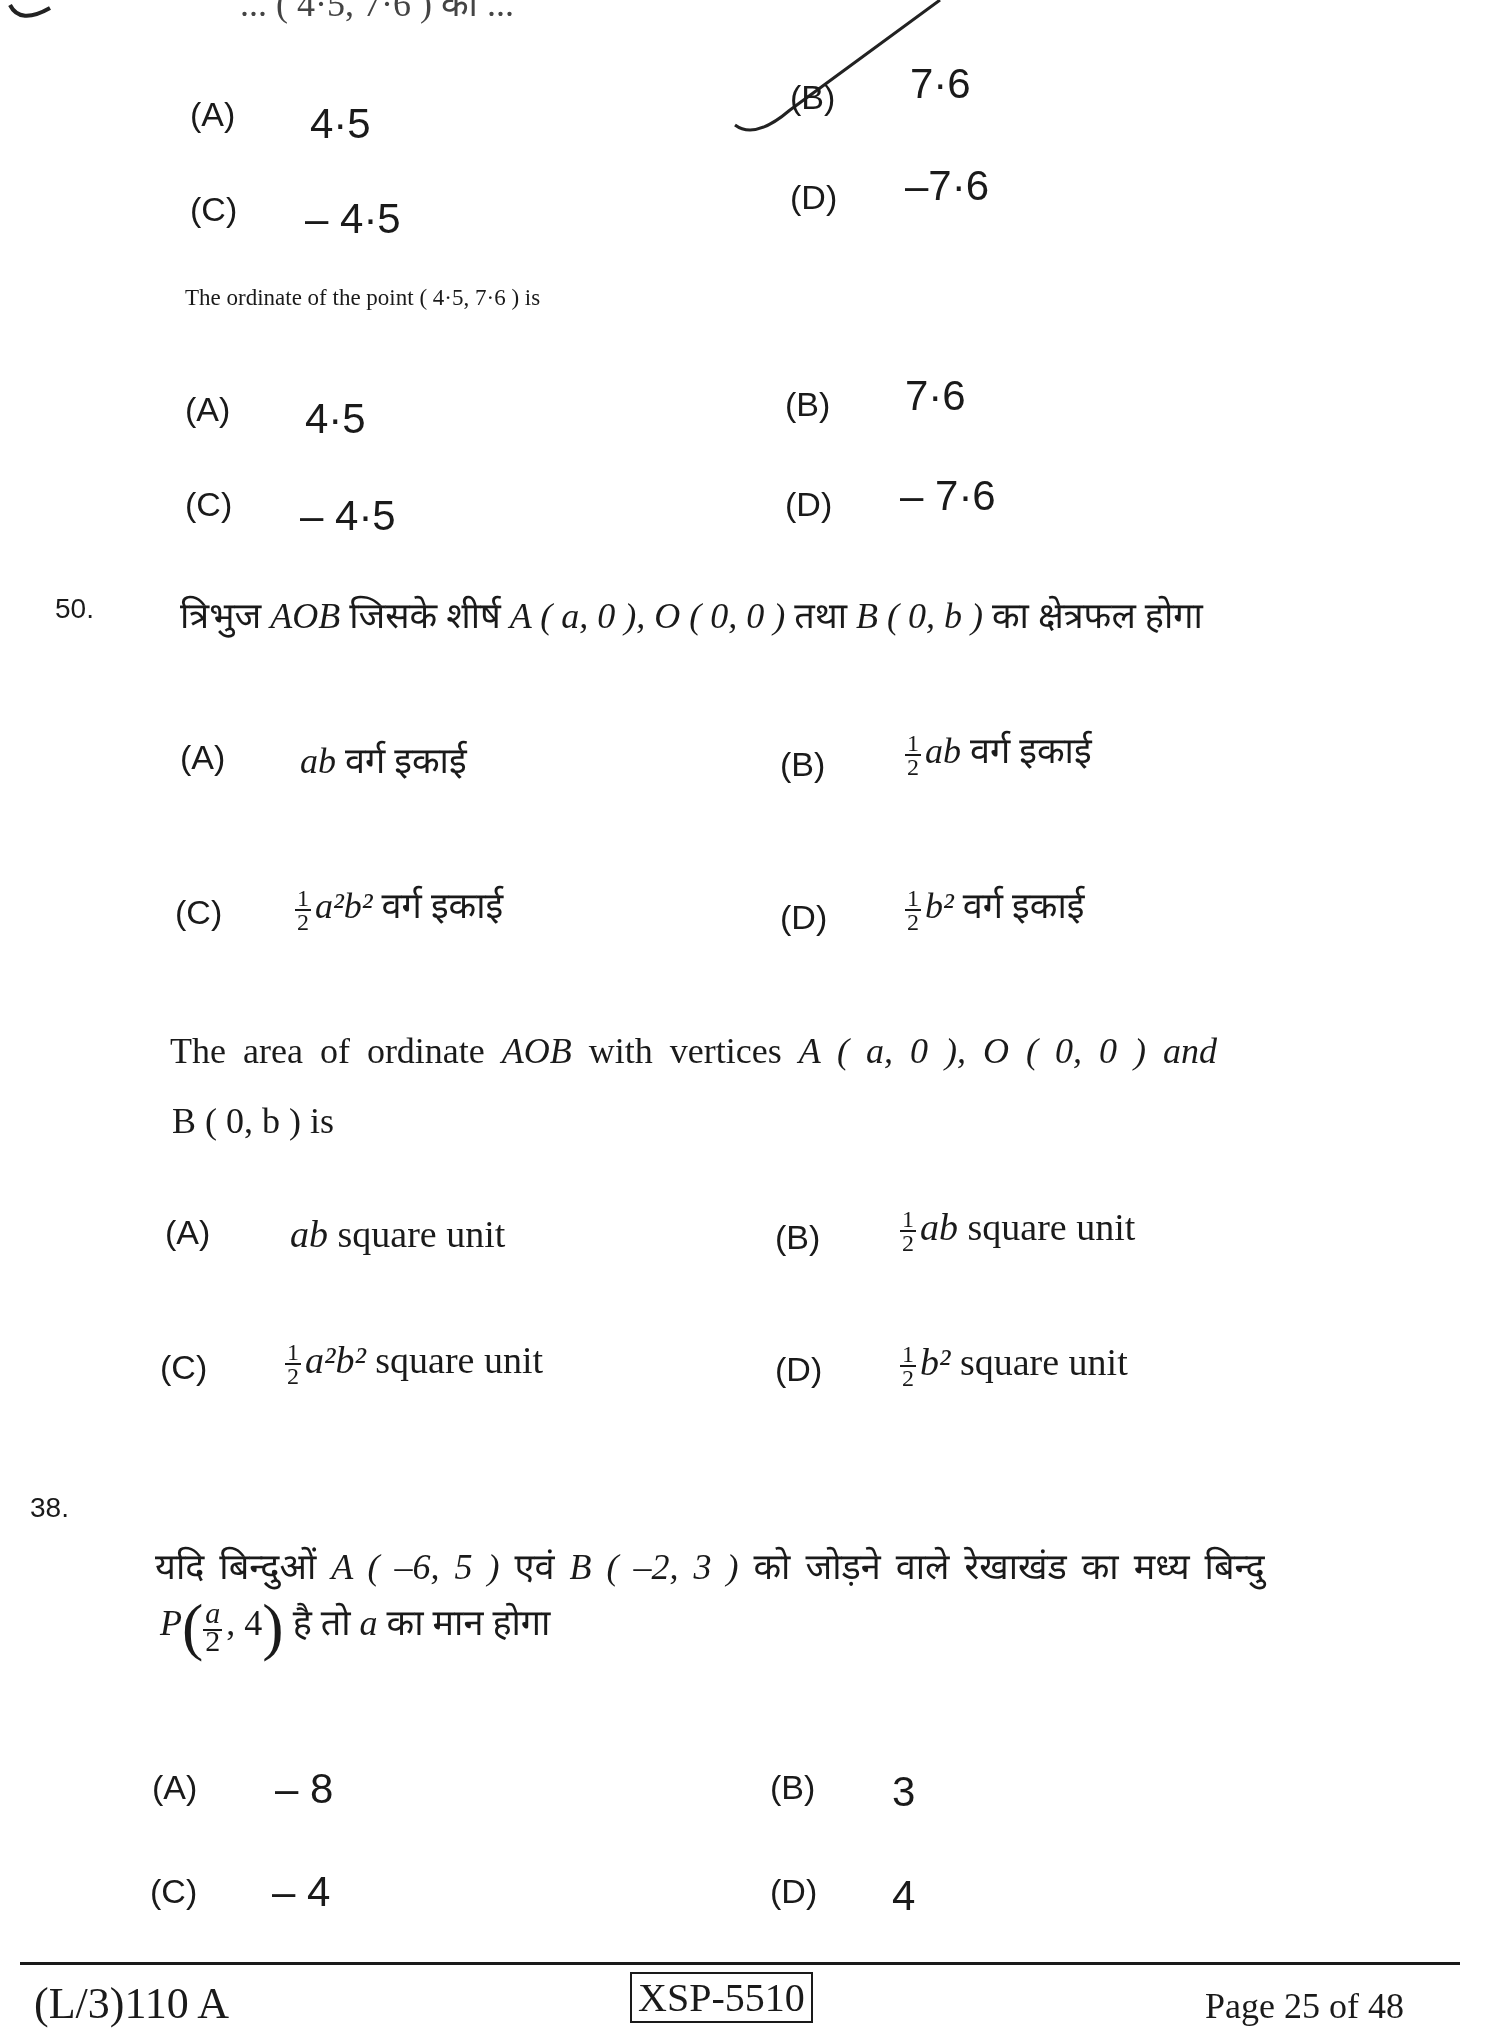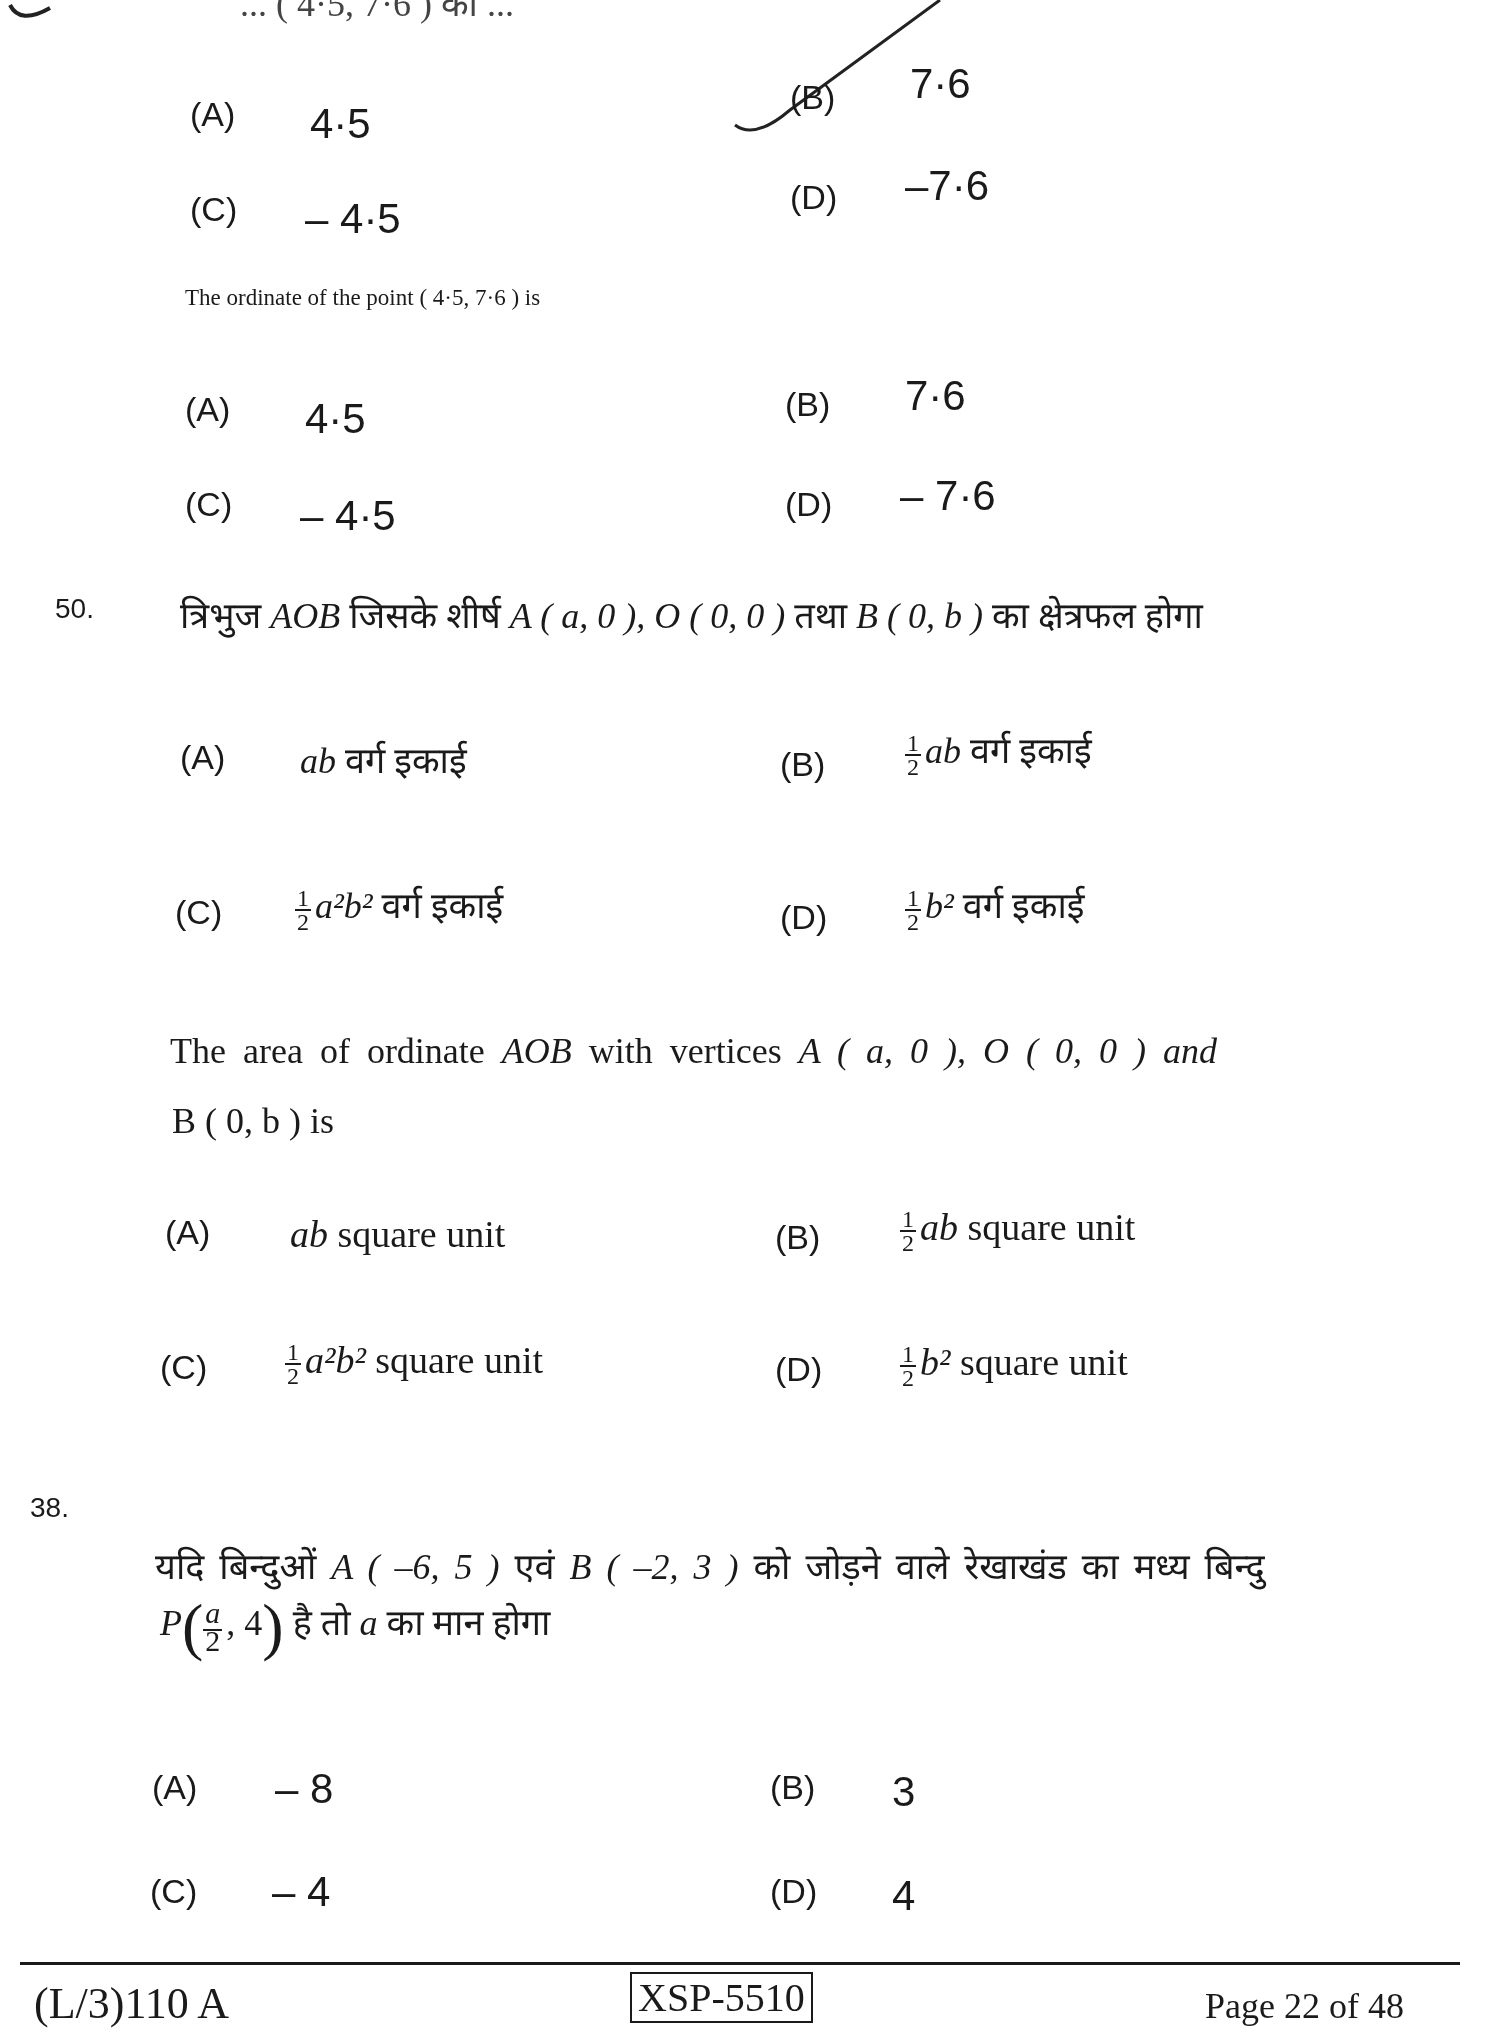--- a/index.html
+++ b/index.html
@@ -104,13 +104,13 @@
   <span class="abs val" style="left:892px;top:1768px">3</span>
   <span class="abs lbl" style="left:150px;top:1872px">(C)</span>
   <span class="abs val" style="left:272px;top:1868px">– 4</span>
   <span class="abs lbl" style="left:770px;top:1872px">(D)</span>
   <span class="abs val" style="left:892px;top:1872px">4</span>
 </div>
 
 <div class="footer-line"></div>
 <span class="abs" style="left:34px;top:1978px;font-size:44px">(L/3)110 A</span>
 <span class="abs code-box" style="left:630px;top:1972px;font-size:40px">XSP-5510</span>
-<span class="abs" style="left:1205px;top:1985px;font-size:36px">Page 22 of 48</span>
+<span class="abs" style="left:1205px;top:1985px;font-size:36px">Page 25 of 48</span>
 
 </body></html>

